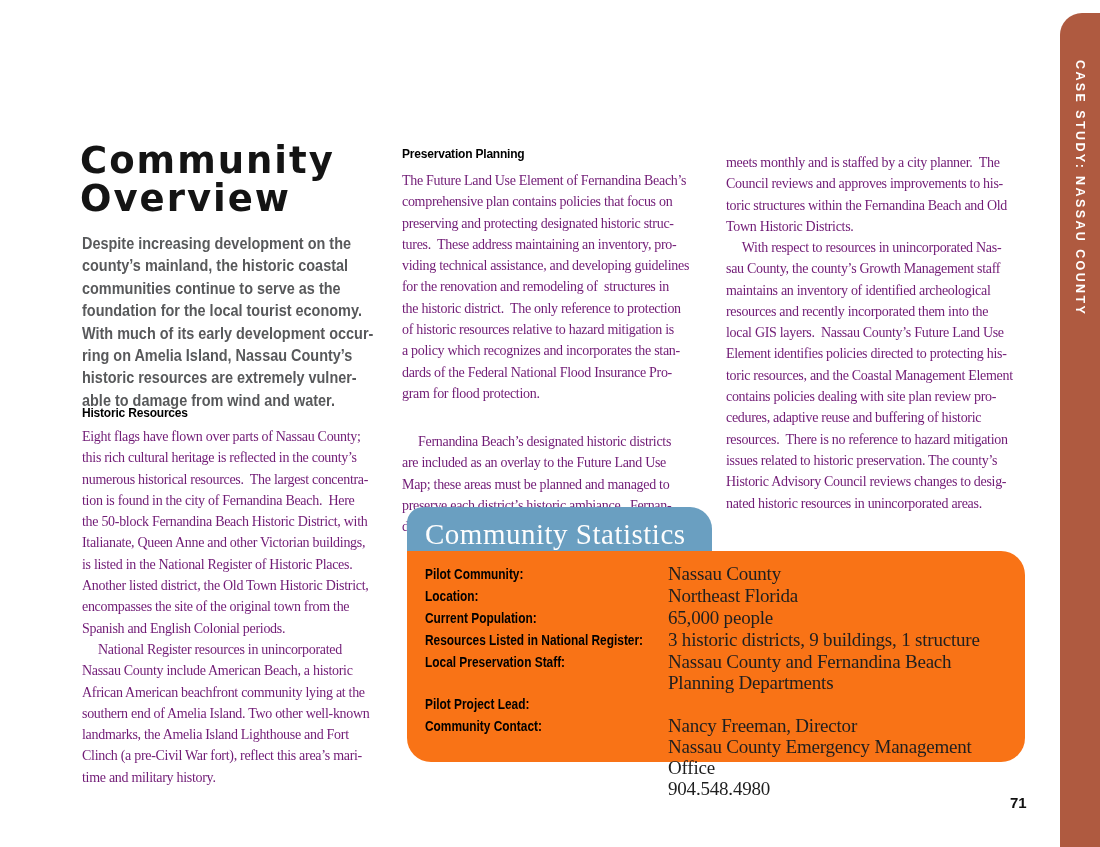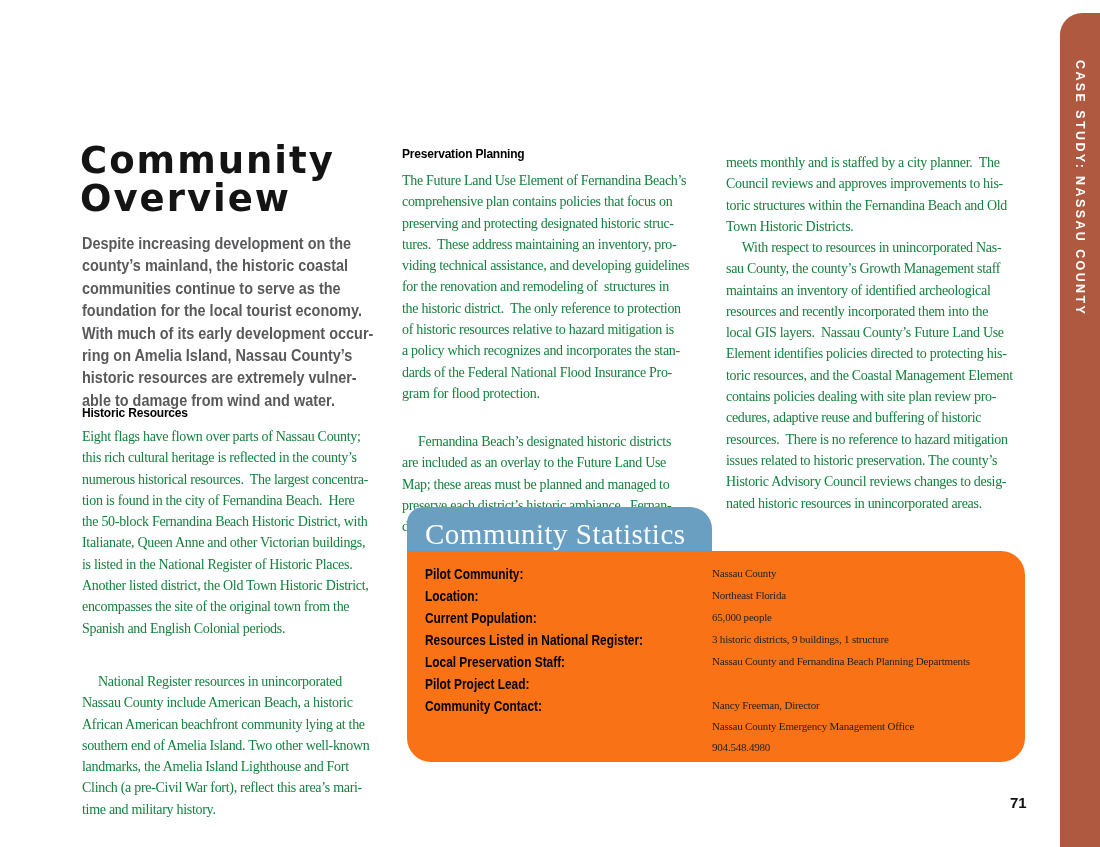--- a/index.html
+++ b/index.html
@@ -28,21 +28,21 @@
   .col-heading {
     position:absolute; font-weight:bold; font-size:12px;
     letter-spacing:-0.2px; color:#000;
   }
 
   
   .body-text {
     position:absolute;
     font-family:"Liberation Serif", serif;
     font-size:14px; line-height:21.3px; letter-spacing:-0.3px;
-    color:#15803d; white-space:pre;
+    color:#701a75; white-space:pre;
   }
 
   
   .stats-tab {
     position:absolute; left:407px; top:507px; width:305px; height:50px;
     background:#6A9FC1; border-radius:16px 22px 0 0;
   }
   .stats-title {
     padding:11px 0 0 18px;
     font-family:"Liberation Serif", serif;
@@ -55,23 +55,22 @@
   }
   .stat-row { display:flex; line-height:21px; }
   .stat-label-cell { flex:0 0 243px; width:243px; }
   .stat-label {
     display:inline-block; white-space:nowrap;
     transform:scaleX(0.82); transform-origin:0 50%;
     font-weight:bold; font-size:14.5px; color:#000;
   }
   .stat-value {
     font-family:"Liberation Serif", serif;
-    font-size:11px; color:#1f1f1f; letter-spacing:-0.2px;
+    font-size:19px; color:#1f1f1f; letter-spacing:-0.2px;
     white-space:pre-line;
-    margin-left:44px;
   }
 
   
   .page-number {
     position:absolute; left:1010px; top:794px;
     font-weight:bold; font-size:15px; color:#111;
   }
 
   
   .side-tab {
@@ -107,21 +106,21 @@
   <div class="body-text" style="left:82px; top:426px;">Eight flags have flown over parts of Nassau County;
 this rich cultural heritage is reflected in the county’s
 numerous historical resources.  The largest concentra-
 tion is found in the city of Fernandina Beach.  Here
 the 50-block Fernandina Beach Historic District, with
 Italianate, Queen Anne and other Victorian buildings,
 is listed in the National Register of Historic Places.
 Another listed district, the Old Town Historic District,
 encompasses the site of the original town from the
 Spanish and English Colonial periods.</div>
-  <div class="body-text" style="left:82px; top:639px;margin-top:32px;">     National Register resources in unincorporated
+  <div class="body-text" style="left:82px; top:639px;">     National Register resources in unincorporated
 Nassau County include American Beach, a historic
 African American beachfront community lying at the
 southern end of Amelia Island. Two other well-known
 landmarks, the Amelia Island Lighthouse and Fort
 Clinch (a pre-Civil War fort), reflect this area’s mari-
 time and military history.</div>
 
   <div class="col-heading" style="left:402px; top:147px;">Preservation Planning</div>
   <div class="body-text" style="left:402px; top:170px;">The Future Land Use Element of Fernandina Beach’s
 comprehensive plan contains policies that focus on

